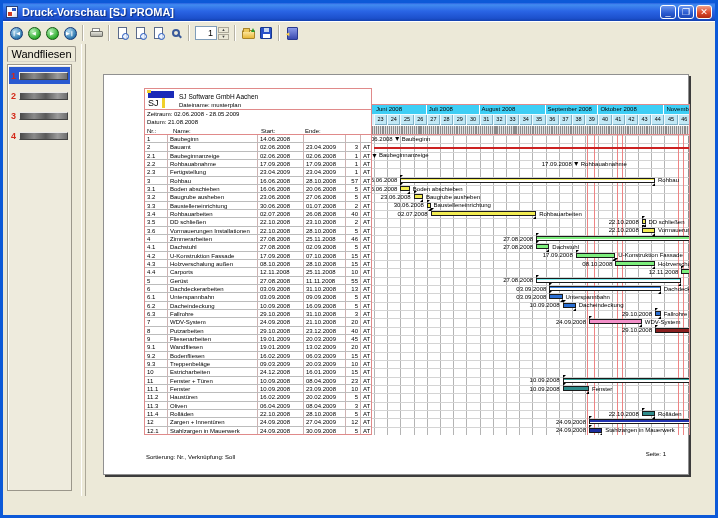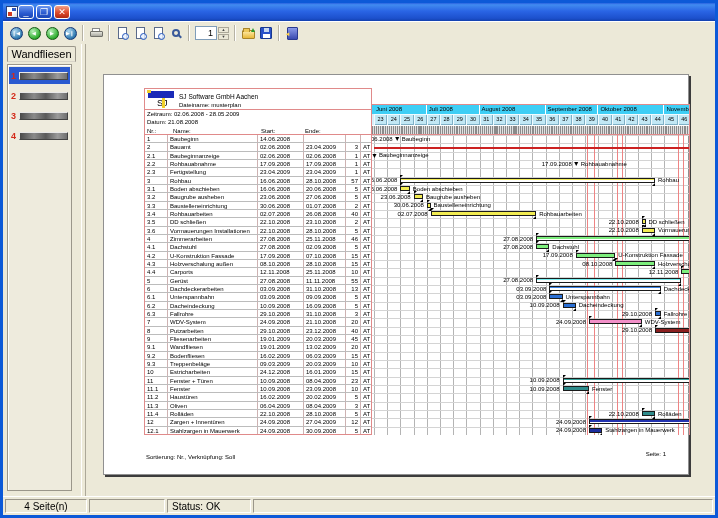--- a/index.html
+++ b/index.html
@@ -53,21 +53,21 @@
   .pikto-thumb { flex:1; height:8px; background:linear-gradient(90deg,#4a4a4a,#8a8a8a 30%,#5a5a5a 55%,#9a9a9a 80%,#707070); border:1px solid; border-color:#e8e8e8 #444 #444 #e8e8e8; }
   .splitter { position:absolute; left:78px; top:41px; width:5px; bottom:19px; background:#ece9d8; border-left:1px solid #fff; border-right:1px solid #aca899; }
 
   
   .preview { position:absolute; left:83px; top:41px; right:0; bottom:19px; background:#ece9d8; overflow:hidden; }
   .paper { position:absolute; left:17px; top:30px; width:586px; height:401px; background:#fff; border:1px solid #909090; box-shadow:2px 2px 0 #3c3c3c; font-size:6px; color:#000; }
   .abs { position:absolute; }
   .logo-box { left:40px; top:13px; width:228px; height:22px; border:1px solid #e08a8a; }
   .logo-bar { position:absolute; left:3px; top:2px; width:26px; height:7px; background:#1a2ab8; }
   .logo-bar::before { content:""; position:absolute; left:-1px; top:-1px; width:4px; height:3px; background:#f0d02a; }
-  .logo-sj { position:absolute; left:12px; top:10px; font-weight:normal; font-size:9px; line-height:9px; }
+  .logo-sj { position:absolute; left:3px; top:10px; font-weight:normal; font-size:9px; line-height:9px; }
   .logo-stripe { position:absolute; left:17px; top:9px; width:3px; height:10px; background:#f0d02a; }
   .company { position:absolute; left:34px; top:4px; font-size:6.5px; }
   .dateiname { position:absolute; left:34px; top:13px; font-size:6px; }
   .info-box { left:40px; top:35px; width:228px; height:25px; border:1px solid #e08a8a; border-top:none; }
   .info-box span { position:absolute; font-size:6px; line-height:7px; white-space:nowrap; }
   .grid { left:40px; top:60px; width:228px; height:300px; border:1px solid #e08a8a; border-top:none; overflow:hidden; }
   .grow { position:absolute; left:0; width:228px; display:flex; border-bottom:1px solid #bcbcbc; }
   .gcell { border-right:1px solid #cdb2b2; height:100%; overflow:hidden; white-space:nowrap; padding:1px 0 0 2px; font-size:6px; line-height:6px; }
   .gcell.num { text-align:right; padding-right:2px; padding-left:0; }
   .gcell:last-child { border-right:none; }
@@ -102,20 +102,21 @@
   .sp3 { width:84px; padding-left:4px; }
   .sp4 { flex:1; }
 </style>
 </head>
 <body>
 
 <div id="window">
 
   <div class="titlebar">
     <div class="title-icon"></div>
+    <div class="title-text">Druck-Vorschau [SJ PROMA]</div>
     <div class="win-btns">
       <div class="wbtn btn-min">_</div>
       <div class="wbtn btn-max">❐</div>
       <div class="wbtn btn-close">✕</div>
     </div>
   </div>
 
   <div class="toolbar">
     <div class="tbtn">
         <div class="nav-circle end">❙◀</div>
@@ -624,20 +625,14 @@
           <div class="bar" style="left: 216.971px; top: 292.667px; width: 13.2px; background: rgb(29, 45, 158);"></div>
           <div class="blabel" style="right: 103.029px; top: 292.167px;">24.09.2008</div>
           <div class="blabel" style="left: 233.171px; top: 292.167px;">Stahlzargen in Mauerwerk</div>
         </div>
 
       <div class="abs sort-label">Sortierung: Nr., Verknüpfung: Soll</div>
       <div class="abs page-label">Seite: 1</div>
     </div>
   </div>
 
-  <div class="statusbar">
-    <div class="spanel sp1">4 Seite(n)</div>
-    <div class="spanel sp2"></div>
-    <div class="spanel sp3">Status: OK</div>
-    <div class="spanel sp4"></div>
-  </div>
 
 </div>
 
 </body></html>

